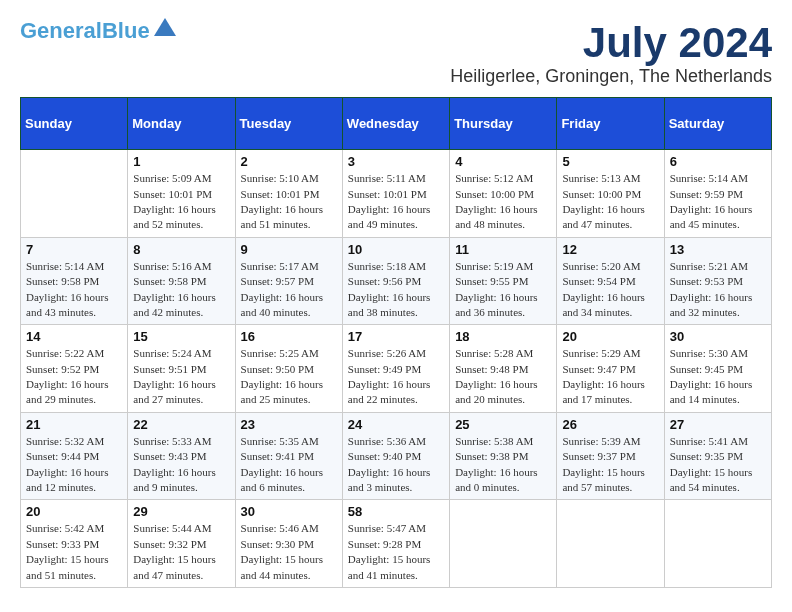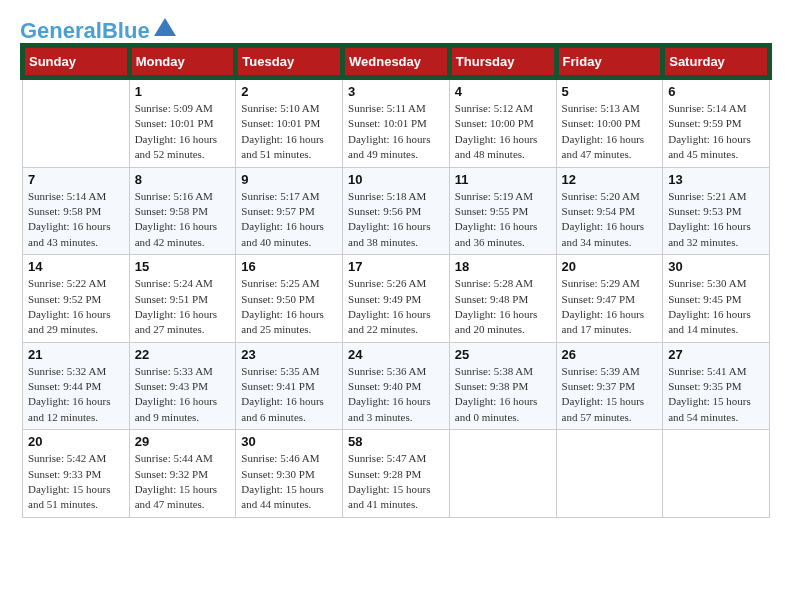--- a/index.html
+++ b/index.html
@@ -7,21 +7,21 @@
       font-family: Arial, sans-serif;
       background: #fff;
       width: 792px;
       min-height: 612px;
       padding: 20px;
     }
     .header {
       display: flex;
       justify-content: space-between;
       align-items: flex-start;
-      margin-bottom: 1px;
+      margin-bottom: 10px;
     }
     .logo {
       display: flex;
       flex-direction: column;
       align-items: flex-start;
     }
     .logo-text {
       font-size: 22px;
       font-weight: bold;
       color: #1a3a6b;
@@ -43,27 +43,27 @@
       font-size: 18px;
       color: #333;
       font-weight: normal;
     }
     .calendar {
       width: 100%;
       border-collapse: collapse;
       font-size: 11px;
     }
     .calendar th {
-      background-color: #b91c1c;
+      background-color: #1d4ed8;
       color: #fff;
-      padding: 6px 4px;
+      padding: 18px 4px;
       text-align: left;
       font-size: 13px;
       font-weight: bold;
-      border: 5px solid #14532d;
+      border: 1px solid #14532d;
     }
     .calendar td {
       border: 1px solid #ccc;
       vertical-align: top;
       padding: 4px 5px;
       width: 107px;
       min-height: 70px;
     }
     .calendar tr:nth-child(even) td {
       background-color: #f5f8fc;
@@ -93,20 +93,24 @@
 <div class="header">
   <div class="logo">
     <div style="display:flex; align-items:center;">
       <span class="logo-text">
         <span>General</span><span style="color:#4a9fd4;">Blue</span>
       </span>
       <svg width="22" height="18" viewBox="0 0 22 18" style="margin-left:4px; margin-top:-8px;">
         <polygon points="0,18 11,0 22,18" fill="#3a7abf"></polygon>
       </svg>
     </div>
+  </div>
+  <div class="title-area">
+    <div class="month-title">July 2024</div>
+    <div class="location-title">Heiligerlee, Groningen, The Netherlands</div>
   </div>
 </div>
 
 <table class="calendar">
   <thead>
     <tr>
       <th>Sunday</th>
       <th>Monday</th>
       <th>Tuesday</th>
       <th>Wednesday</th>

